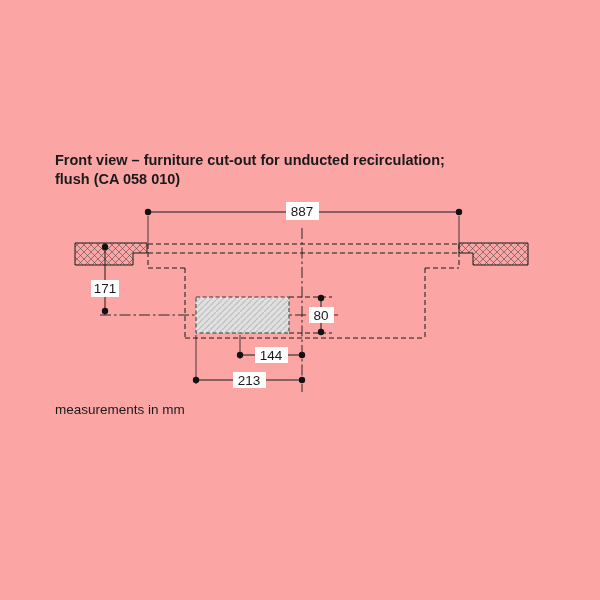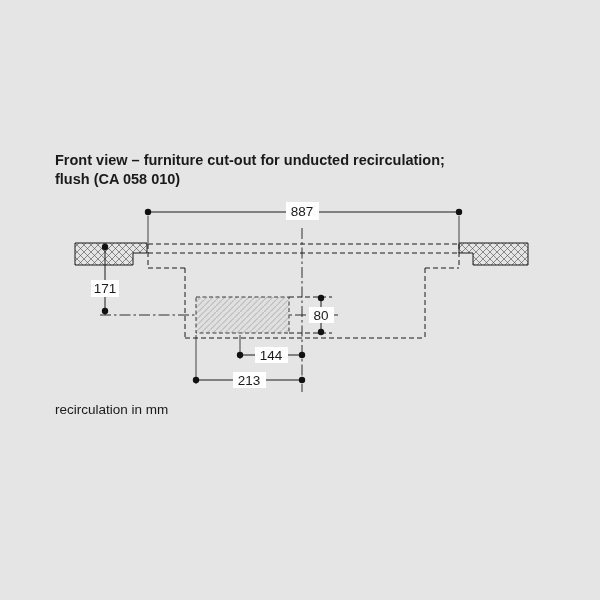--- a/index.html
+++ b/index.html
@@ -4,21 +4,21 @@
 <style>
   html, body {
     margin: 0;
     padding: 0;
     background: #ffffff;
   }
   .page {
     position: relative;
     width: 600px;
     height: 600px;
-    background: #e5e5e5;
+    background: #fca5a5;
     font-family: "Liberation Sans", sans-serif;
     color: #1a1a1a;
     overflow: hidden;
   }
   .title {
     position: absolute;
     left: 55px;
     top: 151px;
     width: 500px;
     font-size: 14.5px;
@@ -133,15 +133,15 @@
     <g>
       <line class="thinline" x1="196" y1="335" x2="196" y2="384"></line>
       <line class="solidline" x1="196" y1="380" x2="302" y2="380"></line>
       <circle class="dot" cx="196" cy="380" r="3.2"></circle>
       <circle class="dot" cx="302" cy="380" r="3.2"></circle>
       <rect class="labelbg" x="233" y="372" width="33" height="16"></rect>
       <text x="249" y="385" text-anchor="middle">213</text>
     </g>
   </svg>
 
-  <div class="footer-note">recirculation in mm</div>
+  <div class="footer-note">measurements in mm</div>
 
 </div>
 
 </body></html>

